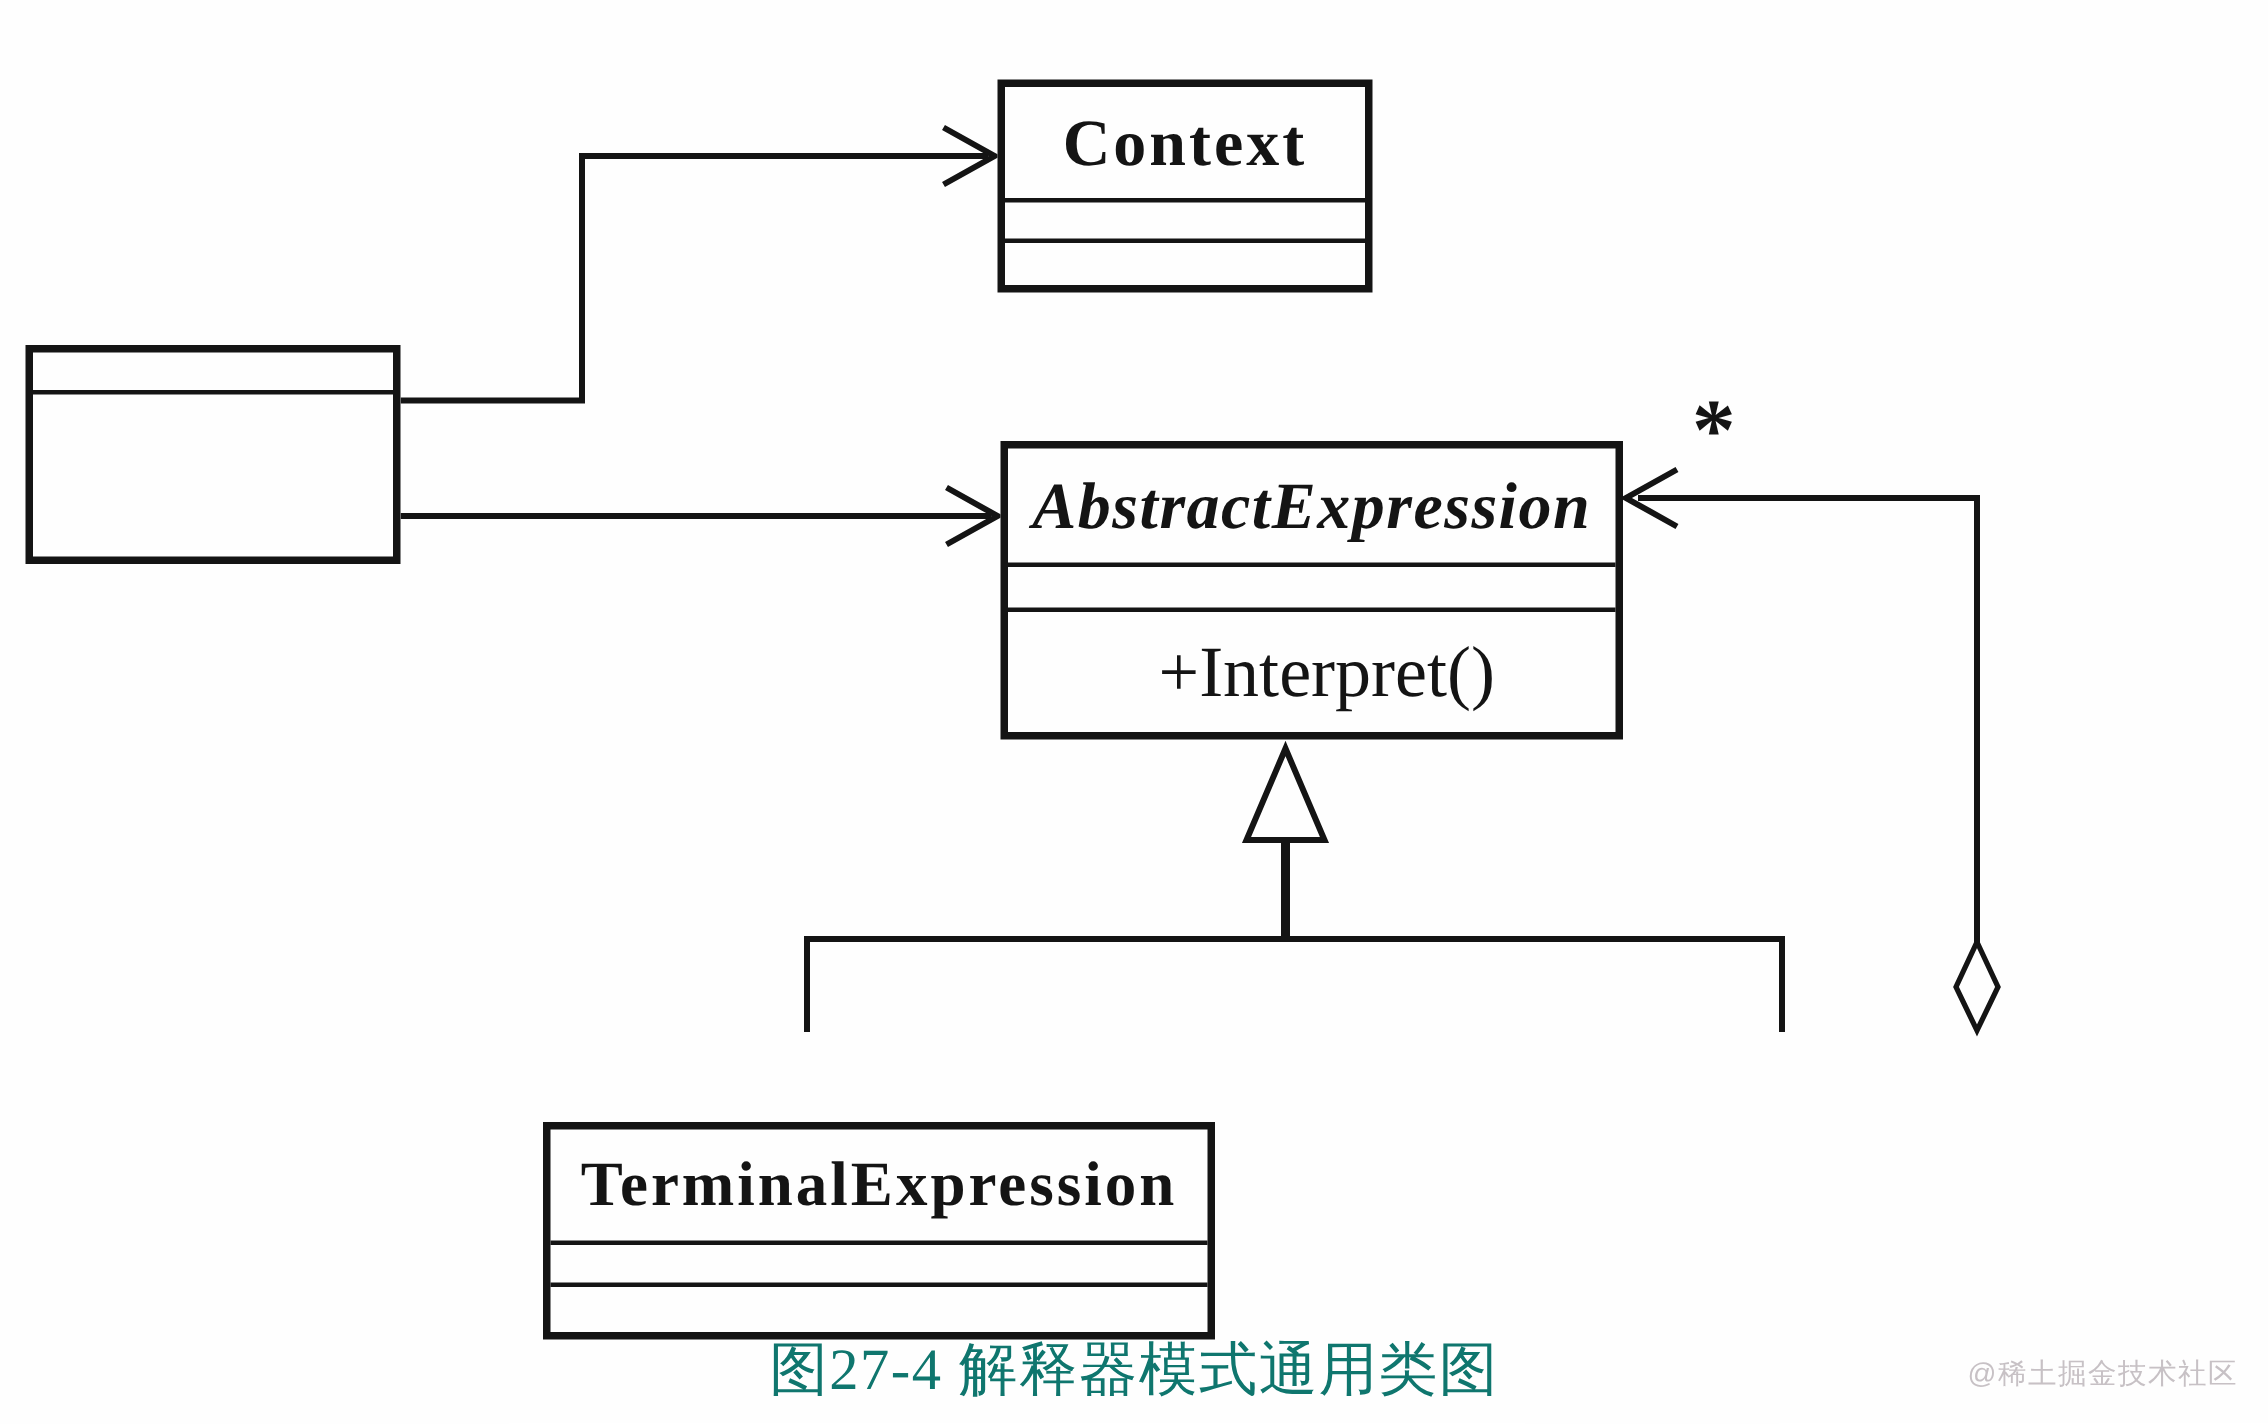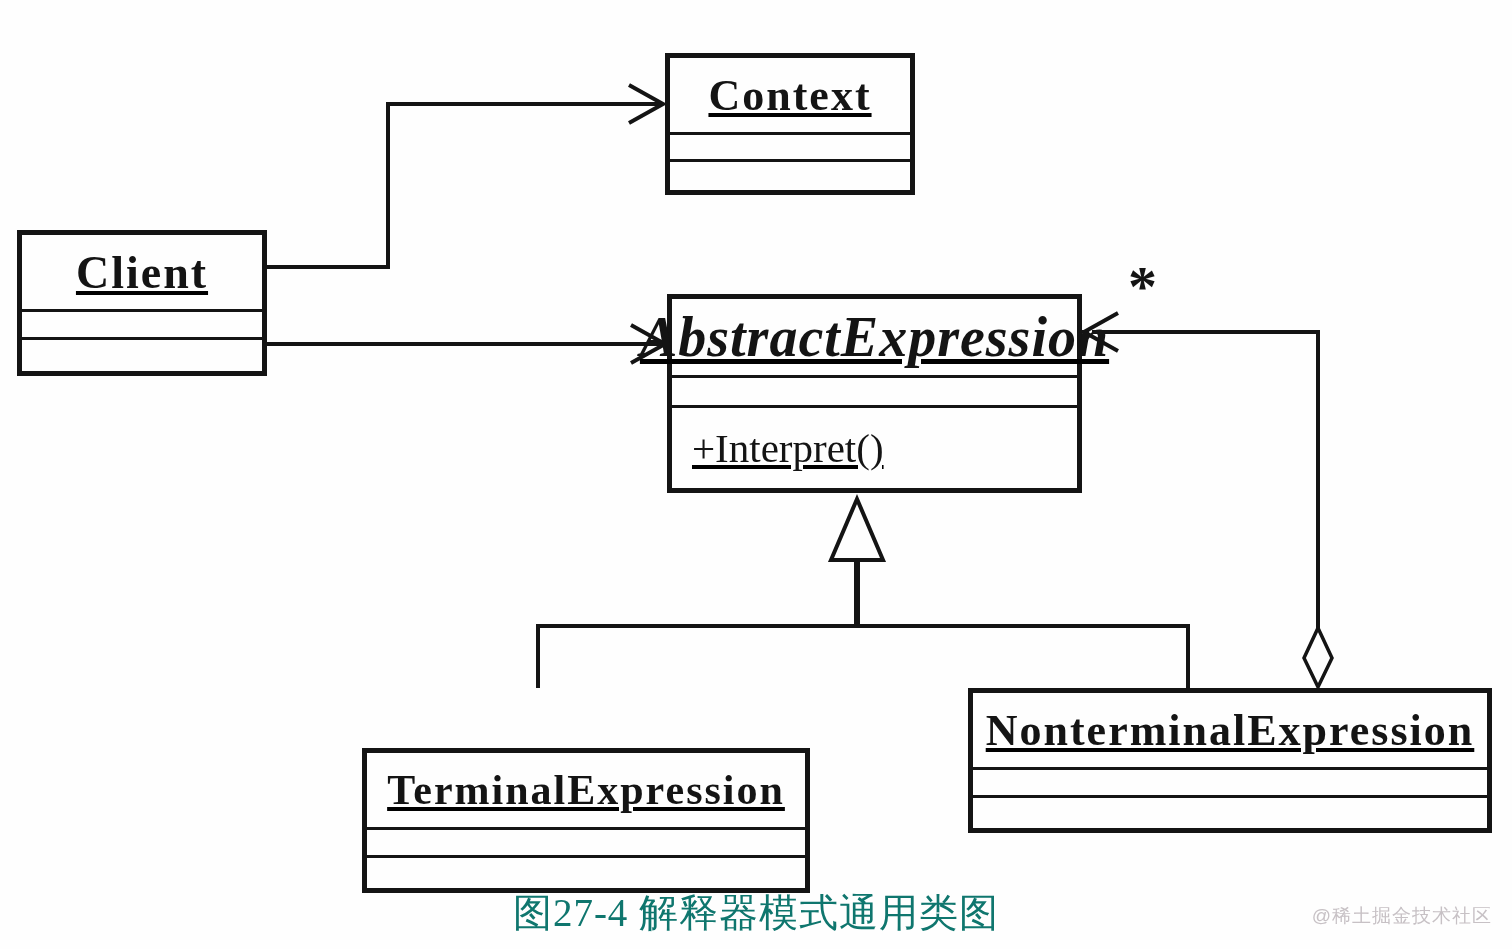--- a/index.html
+++ b/index.html
@@ -23,21 +23,20 @@
     z-index: 1;
   }
   .uml-class {
     position: absolute;
     box-sizing: border-box;
     border: 5px solid #141414;
     background: #fefefe;
     z-index: 2;
     display: flex;
     flex-direction: column;
-    text-decoration: underline;
   }
   .uml-title {
     box-sizing: border-box;
     border-bottom: 3px solid #141414;
     display: flex;
     align-items: center;
     justify-content: center;
     font-weight: bold;
     color: #141414;
     letter-spacing: 2px;
@@ -57,23 +56,23 @@
   
   #box-client        { left: 17px;  top: 230px; width: 250px; height: 146px; }
   #box-client .uml-title { height: 77px; font-size: 46px; }
   #box-client .uml-attrs { height: 28px; }
 
   #box-context       { left: 665px; top: 53px;  width: 250px; height: 142px; }
   #box-context .uml-title { height: 77px; font-size: 44px; }
   #box-context .uml-attrs { height: 27px; }
 
   #box-abstract      { left: 667px; top: 294px; width: 415px; height: 199px; }
-  #box-abstract .uml-title { height: 79px; font-size: 56px; font-style: italic; letter-spacing: 1px; text-align: right; }
+  #box-abstract .uml-title { height: 79px; font-size: 44px; font-style: italic; letter-spacing: 1px; text-align: right; }
   #box-abstract .uml-attrs { height: 30px; }
-  #box-abstract .uml-ops   { font-size: 41px; padding-left: 20px; }
+  #box-abstract .uml-ops   { font-size: 48px; padding-left: 20px; justify-content: center; }
 
   #box-terminal      { left: 362px; top: 716px; width: 448px; height: 145px; margin-top: 32px; }
   #box-terminal .uml-title { height: 77px; font-size: 42px; }
   #box-terminal .uml-attrs { height: 28px; }
 
   #box-nonterminal   { left: 968px; top: 688px; width: 524px; height: 145px; }
   #box-nonterminal .uml-title { height: 77px; font-size: 44px; }
   #box-nonterminal .uml-attrs { height: 28px; }
 
   #multiplicity-star {
@@ -126,23 +125,20 @@
     <polygon points="1318,628 1332,658 1318,687 1304,658" fill="#fefefe" stroke="#141414" stroke-width="3.5"></polygon>
 
     <line x1="857" y1="560" x2="857" y2="627" stroke="#141414" stroke-width="6"></line>
     <polygon points="857,499 831,560 883,560" fill="#fefefe" stroke="#141414" stroke-width="4"></polygon>
     <line x1="538" y1="626" x2="1188" y2="626" stroke="#141414" stroke-width="4"></line>
     <line x1="538" y1="624" x2="538" y2="688" stroke="#141414" stroke-width="4"></line>
     <line x1="1188" y1="624" x2="1188" y2="688" stroke="#141414" stroke-width="4"></line>
   </svg>
 
   <div class="uml-class" id="box-client">
-    <div class="uml-title">
-      <span>Client</span>
-    </div>
     <div class="uml-attrs"></div>
     <div class="uml-ops"></div>
   </div>
 
   <div class="uml-class" id="box-context">
     <div class="uml-title">
       <span>Context</span>
     </div>
     <div class="uml-attrs"></div>
     <div class="uml-ops"></div>
@@ -159,27 +155,20 @@
   </div>
 
   <div class="uml-class" id="box-terminal">
     <div class="uml-title">
       <span>TerminalExpression</span>
     </div>
     <div class="uml-attrs"></div>
     <div class="uml-ops"></div>
   </div>
 
-  <div class="uml-class" id="box-nonterminal">
-    <div class="uml-title">
-      <span>NonterminalExpression</span>
-    </div>
-    <div class="uml-attrs"></div>
-    <div class="uml-ops"></div>
-  </div>
 
   <div id="multiplicity-star">*</div>
 
   <div id="caption">图27-4 解释器模式通用类图</div>
 
   <div id="watermark">@稀土掘金技术社区</div>
 
 </div>
 
 </body></html>

